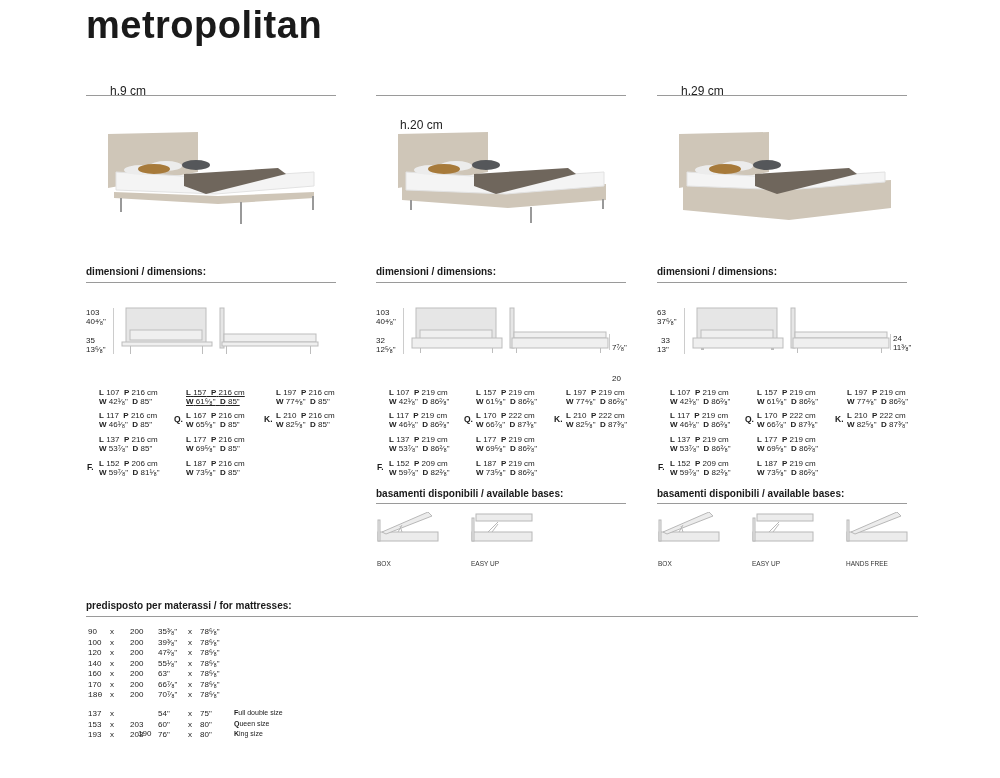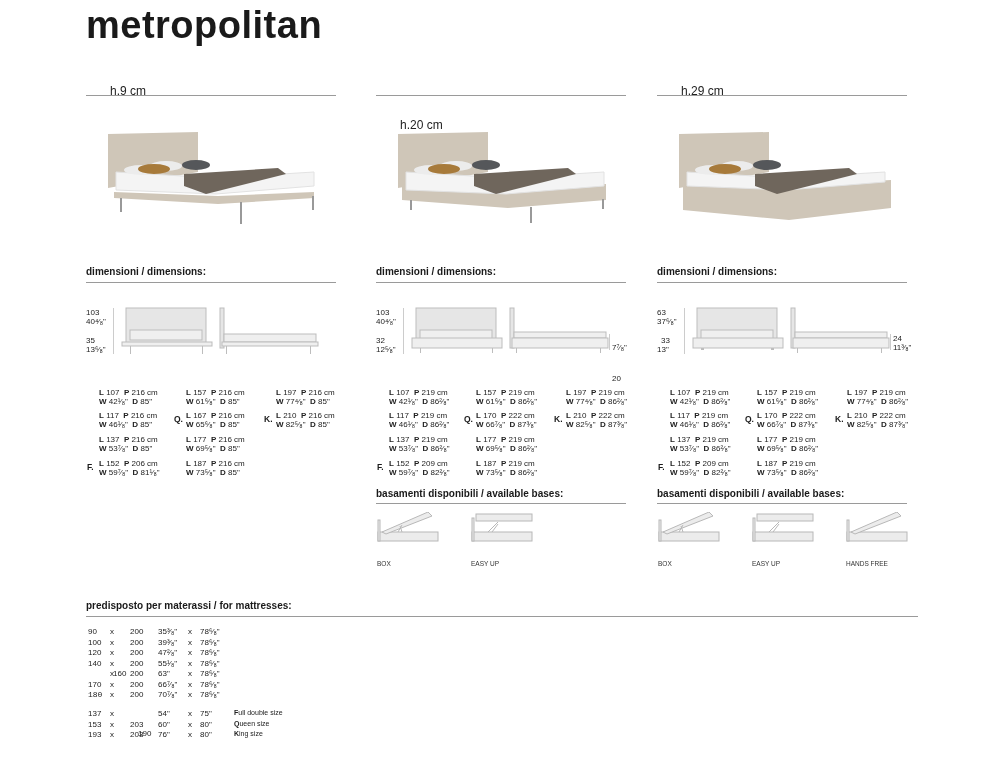--- a/index.html
+++ b/index.html
@@ -62,21 +62,21 @@
     <rect x="110" y="28" width="92" height="8" fill="#efefef" stroke="#bdbdbd"></rect>
     <rect x="108" y="36" width="96" height="4" fill="#efefef" stroke="#bdbdbd"></rect>
     <rect x="112" y="40" width="1" height="8" fill="#bdbdbd"></rect>
         <rect x="196" y="40" width="1" height="8" fill="#bdbdbd"></rect>
       </svg>
     </div>
     <div class="size sizes" style="left:99px;top:388px;">
       <div><b>L</b> <span>107</span> &nbsp;<b>P</b> <span>216 cm</span></div>
       <div><b>W</b> <span>42¹⁄₈"</span> &nbsp;<b>D</b> <span>85"</span></div>
     </div>
-    <div class="size sizes" style="left:186px;top:388px;">
+    <div class="size sizes" style="left:186px;top:388px;text-decoration:underline;">
       <div><b>L</b> <span>157</span> &nbsp;<b>P</b> <span>216 cm</span></div>
       <div><b>W</b> <span>61⁶⁄₈"</span> &nbsp;<b>D</b> <span>85"</span></div>
     </div>
     <div class="size sizes" style="left:276px;top:388px;">
       <div><b>L</b> <span>197</span> &nbsp;<b>P</b> <span>216 cm</span></div>
       <div><b>W</b> <span>77⁴⁄₈"</span> &nbsp;<b>D</b> <span>85"</span></div>
     </div>
     <div class="size sizes" style="left:99px;top:411px;">
       <div><b>L</b> <span>117</span> &nbsp;<b>P</b> <span>216 cm</span></div>
       <div><b>W</b> <span>46¹⁄₈"</span> &nbsp;<b>D</b> <span>85"</span></div>
@@ -356,21 +356,21 @@
     </div>
     <div class="r" style="left:88px;top:658.5px;">
       <span style="left:0px;">140</span>
       <span style="left:22px;">x</span>
       <span style="left:42px;">200</span>
       <span style="left:70px;">55¹⁄₈"</span>
       <span style="left:100px;">x</span>
       <span style="left:112px;">78⁶⁄₈"</span>
     </div>
     <div class="r" style="left:88px;top:669px;">
-      <span style="left:0px;margin-left:25px;">160</span>
+      <span style="left:0px;">160</span>
       <span style="left:22px;">x</span>
       <span style="left:42px;">200</span>
       <span style="left:70px;">63"</span>
       <span style="left:100px;">x</span>
       <span style="left:112px;">78⁶⁄₈"</span>
     </div>
     <div class="r" style="left:88px;top:679.5px;">
       <span style="left:0px;">170</span>
       <span style="left:22px;">x</span>
       <span style="left:42px;">200</span>

